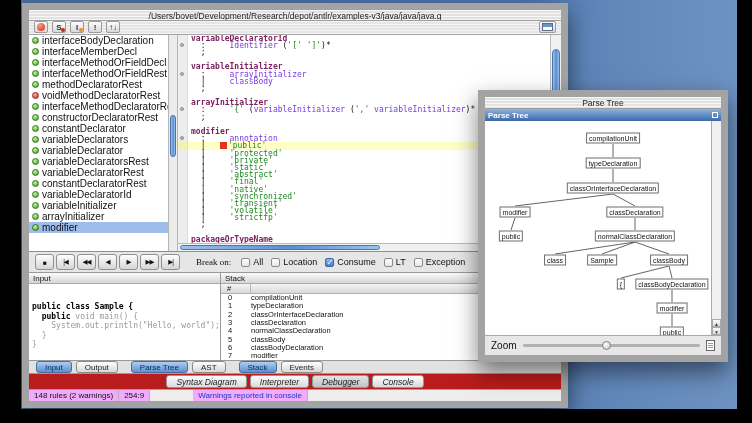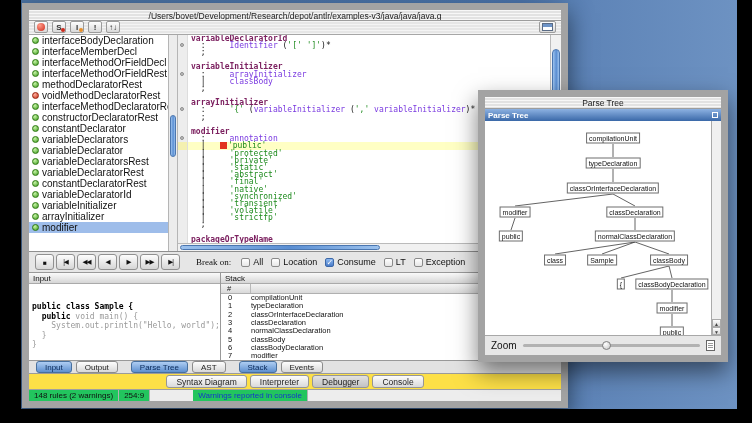--- a/index.html
+++ b/index.html
@@ -87,27 +87,27 @@
   .colhead .c2{flex:1;text-align:right;text-decoration:underline;}
   .stack-row{display:flex;height:8.3px;font-size:7.5px;line-height:8.3px;color:#111;}
   .stack-row .n{width:30px;padding-left:7px;}
   .stack-row .r{flex:1;}
 
   .ptabs{height:15px;background:#e2e2e2;border-bottom:1px solid #9b9b9b;display:flex;align-items:center;
          gap:4px;padding-left:7px;}
   .ptab{height:12px;padding:0 8px;font-size:8px;line-height:11px;border:1px solid #8c8c8c;border-radius:3px;
         background:linear-gradient(#fdfdfd,#d8d8d8);color:#222;}
   .ptab.active{background:linear-gradient(#aecdf2,#5e90cf);border-color:#47709f;color:#0a2a5a;}
-  .vtabs{height:18px;background:#fde047;border-bottom:1px solid #a0a0a0;display:flex;align-items:center;
-         justify-content:center;gap:3px;}
+  .vtabs{height:18px;background:#b91c1c;border-bottom:1px solid #a0a0a0;display:flex;align-items:center;
+         justify-content:center;gap:3px;font-style:italic;}
   .vtab{height:13px;padding:0 9px;font-size:8.5px;line-height:12px;border:1px solid #969696;border-radius:3px;
         background:linear-gradient(#fcfcfc,#dadada);color:#222;}
   .vtab.active{background:linear-gradient(#e2e2e2,#c2c2c2);}
   .statusbar{height:12px;display:flex;background:#ededed;font-size:8px;line-height:11px;}
-  .scell{border-right:1px solid #b2b2b2;padding:0 5px;background:#22c55e;color:#111;white-space:nowrap;}
+  .scell{border-right:1px solid #b2b2b2;padding:0 5px;background:#f0abfc;color:#111;white-space:nowrap;}
   .scell.warn{color:#1538c8;margin-left:43px;}
   .sfill{flex:1;background:#ededed;}
 
   
   .win-pt{left:478px;top:90px;width:250px;height:272px;display:flex;flex-direction:column;}
   .pt-bluebar{height:12px;background:linear-gradient(#8db2e2,#3a68a8);display:flex;align-items:center;
               padding:0 3px;flex:none;}
   .pt-bluebar .t{color:#fff;font-size:8px;font-weight:bold;flex:1;}
   .pt-detach{width:6px;height:6px;border:1px solid #fff;background:transparent;}
   .pt-body{flex:1;display:flex;min-height:0;}

